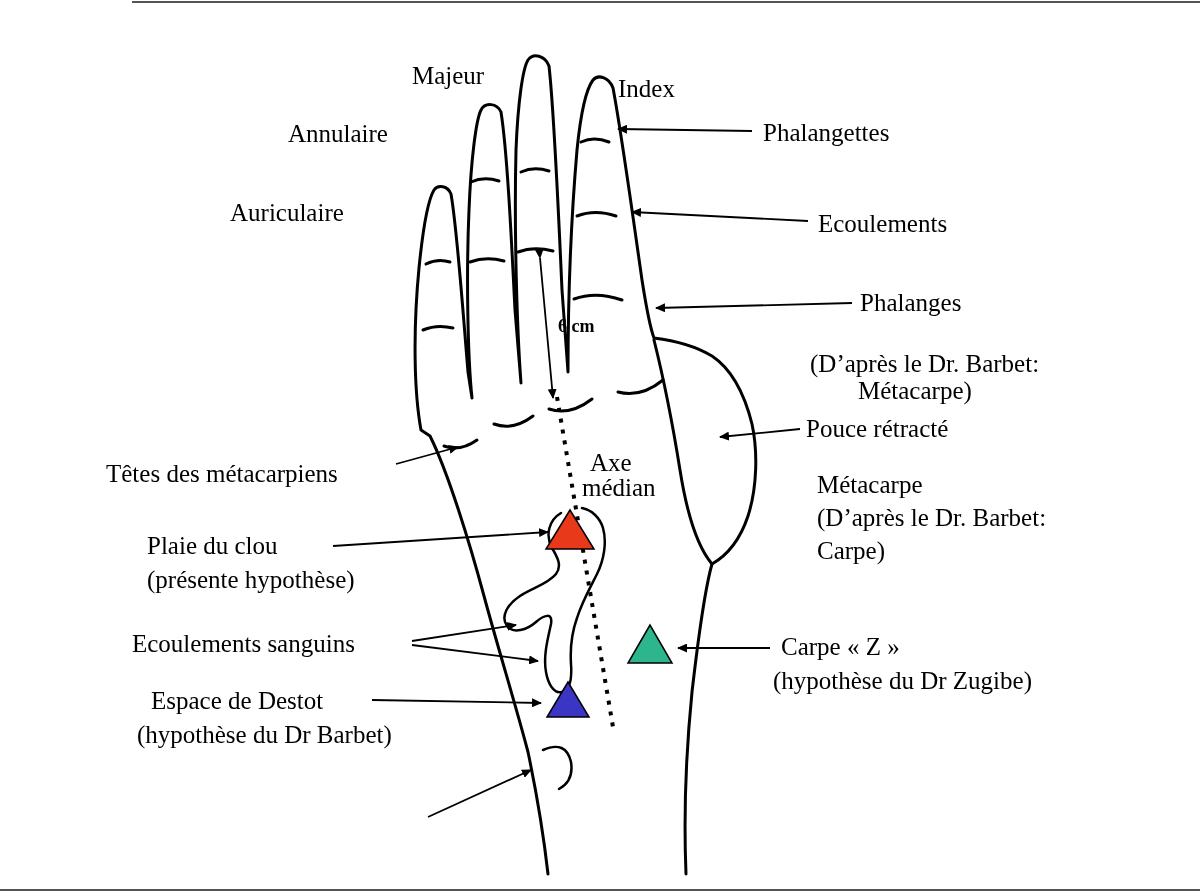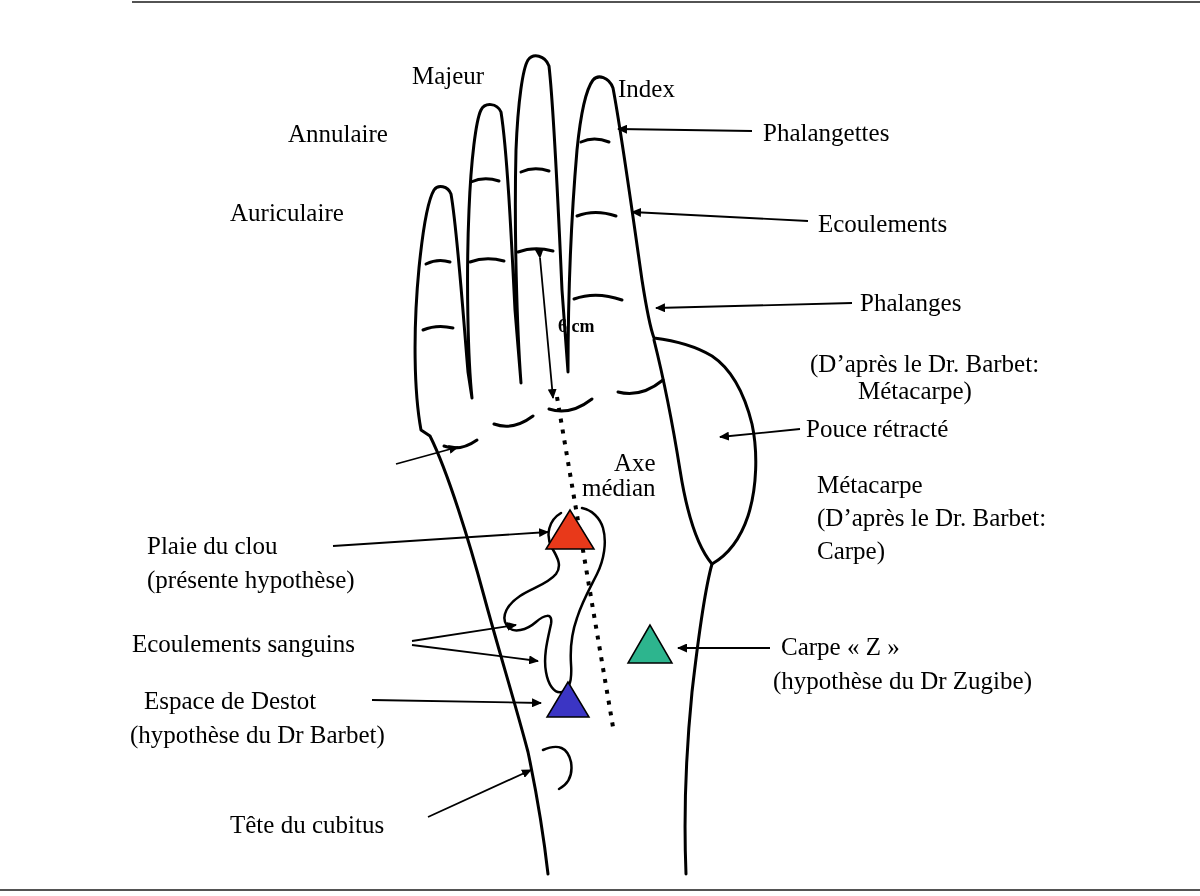--- a/index.html
+++ b/index.html
@@ -18,21 +18,21 @@
     font-size: 25px;
     line-height: 1.18;
     color: #000;
     white-space: nowrap;
   }
   .lbl.b { font-weight: normal; }
   .lbl.small { font-size: 18px; font-weight: bold; }
   .lh33 div { line-height: 33px; }
   .lh34 div { line-height: 34px; }
   .lh27 div { line-height: 27px; }
-  .lh25 div { line-height: 25px; text-align: right; }
+  .lh25 div { line-height: 25px; }
   .ind8  { margin-left: 8px; }
   .ind14 { margin-left: 14px; }
   .ind26 { }
   .ind48 { margin-left: 48px; }
 </style>
 </head>
 <body>
 
 <div class="stage">
 
@@ -156,34 +156,34 @@
     <div class="ind26">Métacarpe</div>
     <div>(D’après le Dr. Barbet:</div>
     <div class="ind26">Carpe)</div>
   </div>
 
   <div class="lbl lh34" style="left:773px; top:630px">
     <div class="ind8">Carpe « Z »</div>
     <div>(hypothèse du Dr Zugibe)</div>
   </div>
 
+  <div class="lbl" style="left:106px; top:459px">Têtes des métacarpiens</div>
 
   <div class="lbl b lh34" style="left:147px; top:529px">
     <div>Plaie du clou</div>
     <div>(présente hypothèse)</div>
   </div>
 
   <div class="lbl" style="left:132px; top:629px">Ecoulements sanguins</div>
 
-  <div class="lbl lh34" style="left:130px; top:684px">
+  <div class="lbl lh34" style="left:137px; top:684px">
     <div class="ind14">Espace de Destot</div>
     <div>(hypothèse du Dr Barbet)</div>
   </div>
 
-  <div class="lbl" style="left:230px; top:810px">Tête du cubitus</div>
 
   <div class="lbl small" style="left:558px; top:316px">6 cm</div>
 
   <div class="lbl lh25" style="left:582px; top:450px">
     <div class="ind8">Axe</div>
     <div>médian</div>
   </div>
 
 </div>
 

